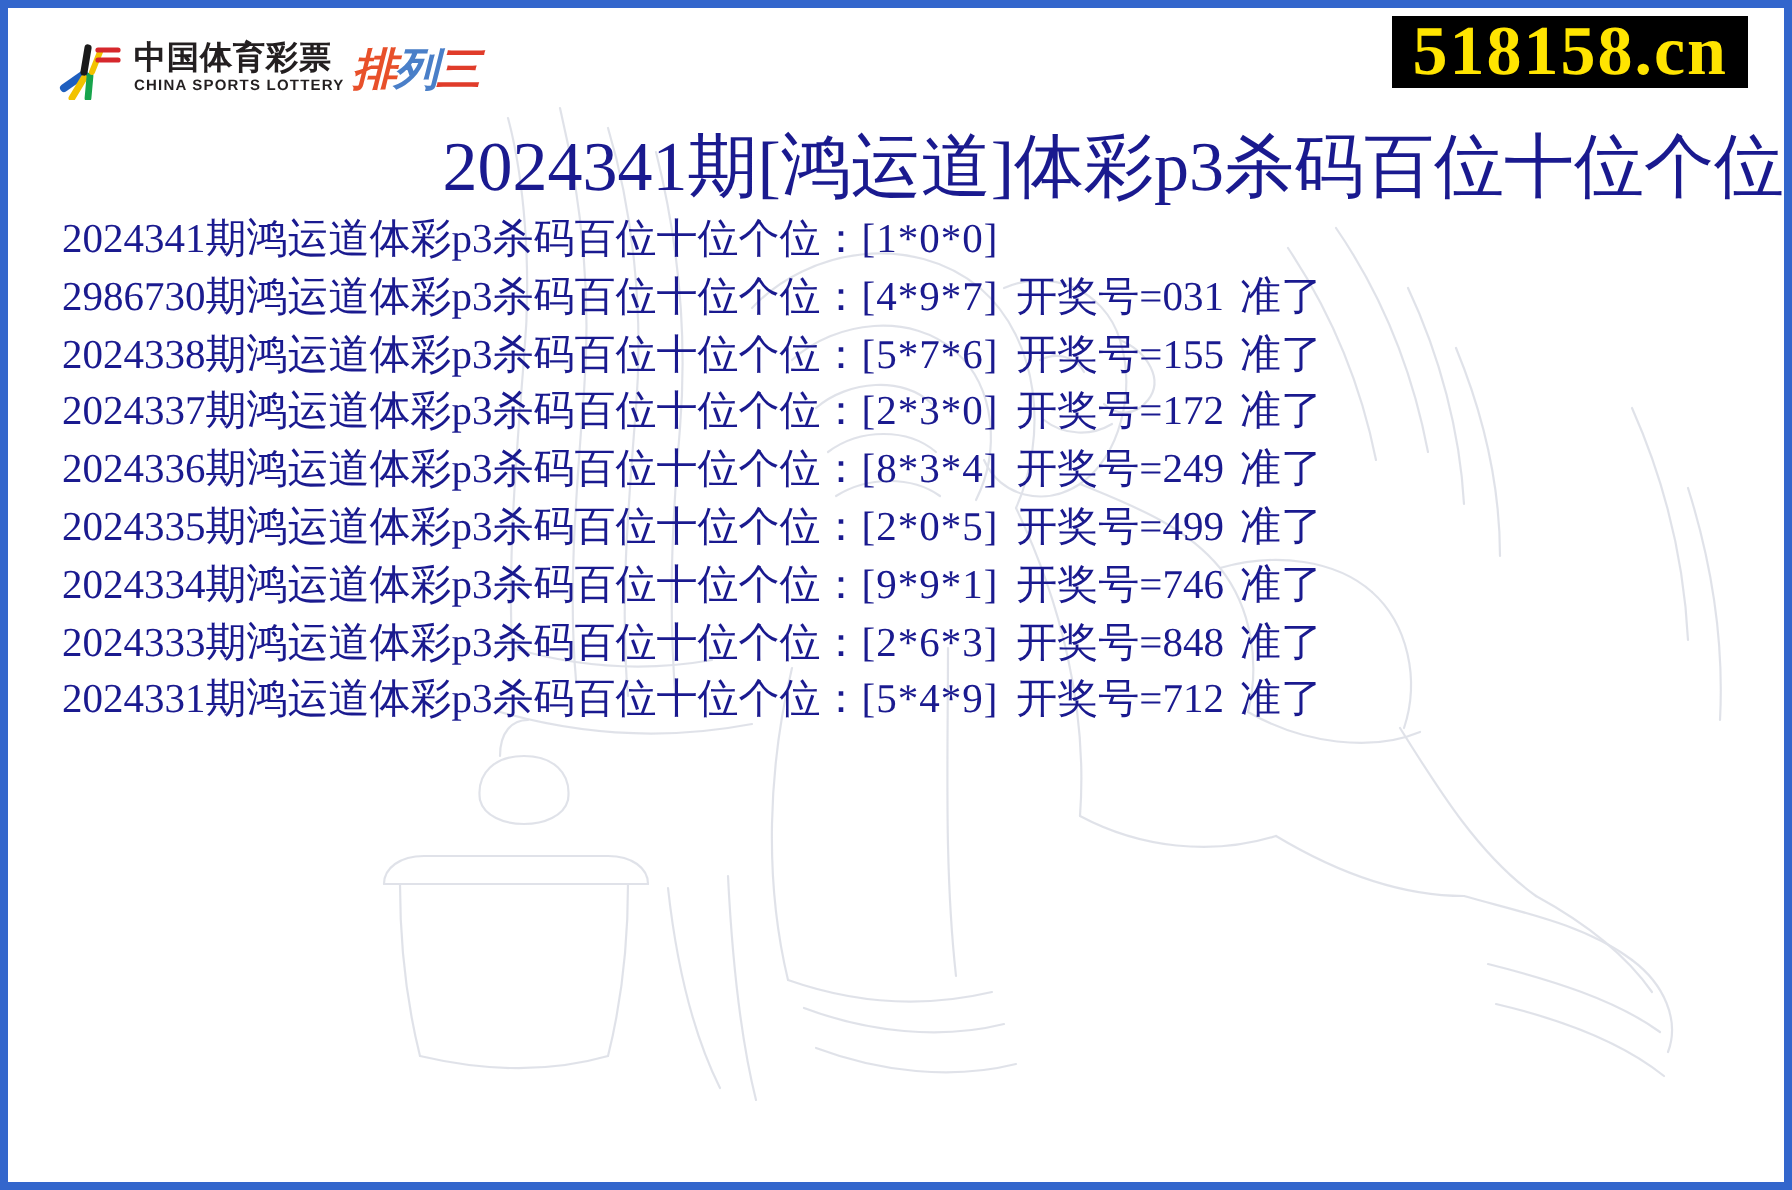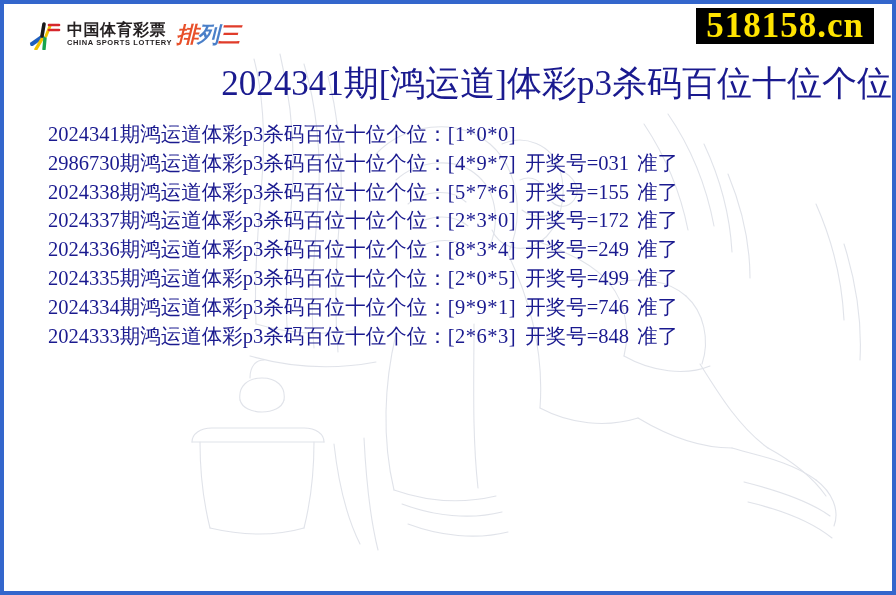--- a/index.html
+++ b/index.html
@@ -111,22 +111,21 @@
     font-size: 35px;
     line-height: 44px;
     margin-top: 10px;
     white-space: nowrap;
   }
 
   
   #list {
     position: relative;
     z-index: 2;
-    margin-top: 14px;
-    padding-left: 44px;
+    padding-left: 27px;
   }
   .row {
     color: #1a1a8f;
     font-family: "Liberation Serif", "DejaVu Serif", serif;
     font-size: 20.5px;
     line-height: 28.8px;
     white-space: nowrap;
     height: 28.8px;
     overflow: hidden;
   }
@@ -265,16 +264,19 @@
 
     <div class="row">
       <span>2024334</span><span>期鸿运道体彩p3杀码百位十位个位：</span><span class="kill">[9*9*1]</span><span class="draw">开奖号=746</span><span class="verdict">准了</span>
     </div>
 
     <div class="row">
       <span>2024333</span><span>期鸿运道体彩p3杀码百位十位个位：</span><span class="kill">[2*6*3]</span><span class="draw">开奖号=848</span><span class="verdict">准了</span>
     </div>
 
 
+    <div class="row">
+      <span>2024331</span><span>期鸿运道体彩p3杀码百位十位个位：</span><span class="kill">[5*4*9]</span><span class="draw">开奖号=712</span><span class="verdict">准了</span>
+    </div>
 
   </div>
 
 </div>
 
 </body></html>

